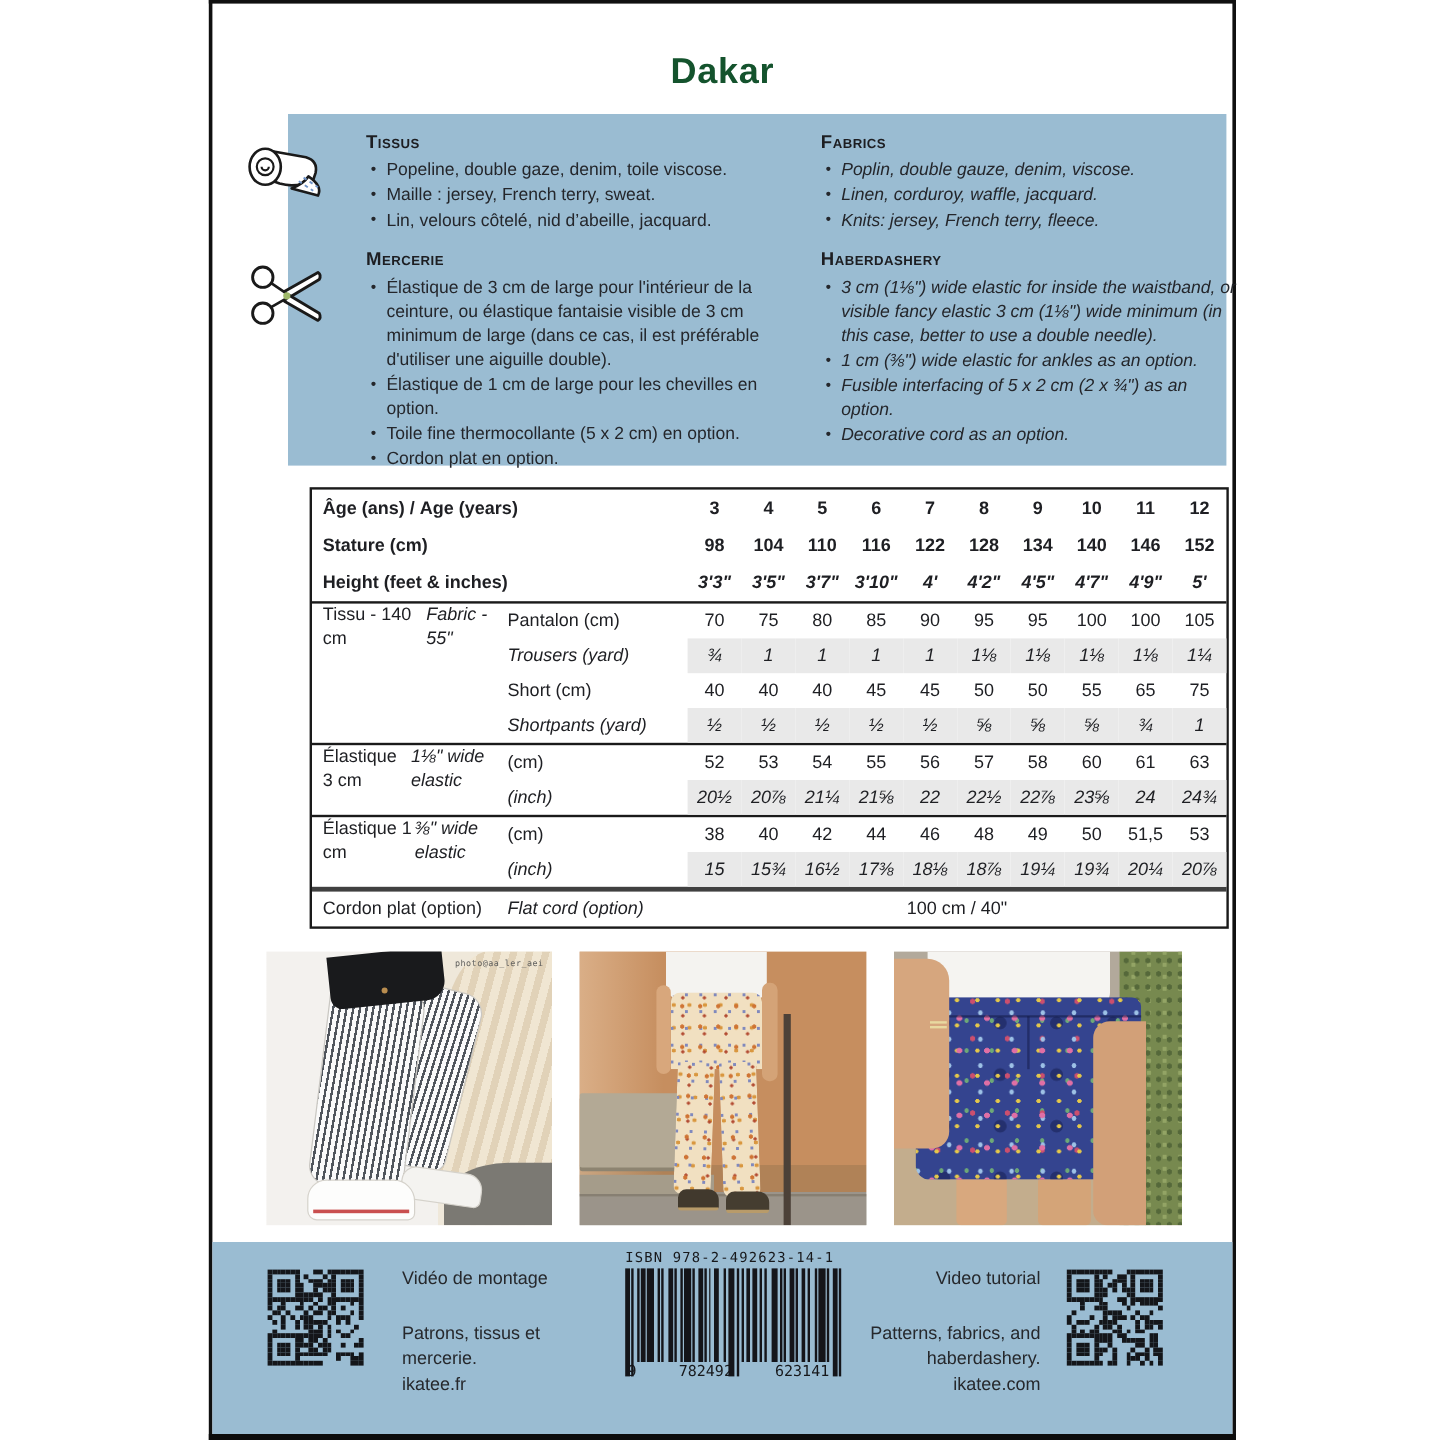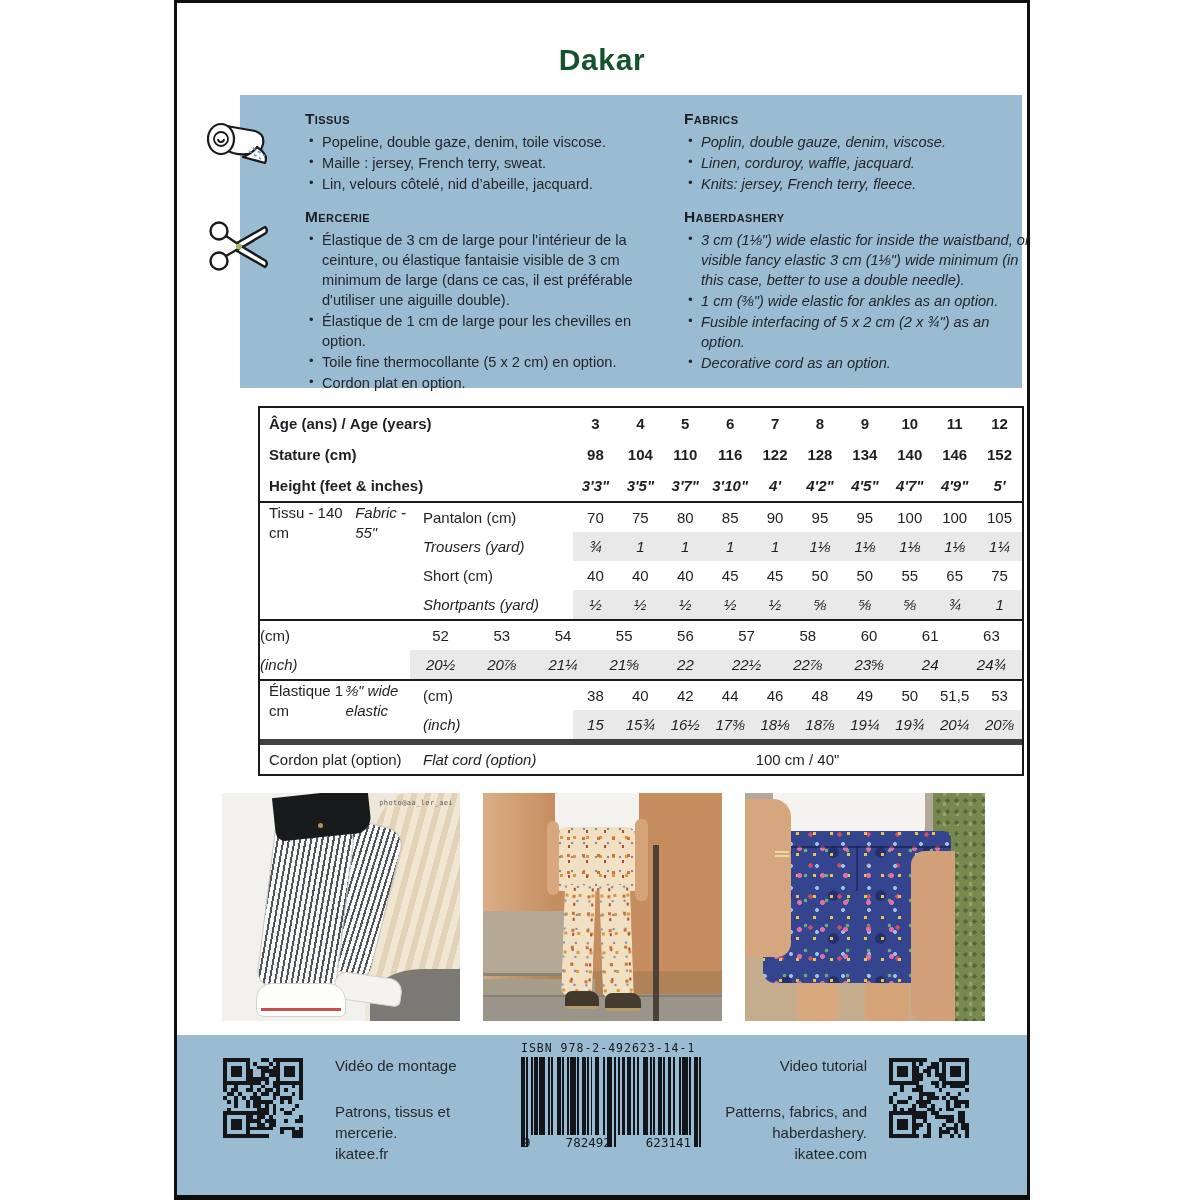--- a/index.html
+++ b/index.html
@@ -34,21 +34,21 @@
   .ital{font-style:italic;}
   .t-section{display:flex;border-top:2px solid #1a1a1a;}
   .t-sec-label{width:163px;box-sizing:border-box;display:flex;flex-direction:row;
     justify-content:center;padding-left:9px;line-height:20px;}
   .sec-en{font-style:italic;}
   .t-sec-rows{flex:1;display:flex;flex-direction:column;justify-content:center;}
   .t-srow{display:grid;grid-template-columns:150px repeat(10,1fr);height:29px;align-items:stretch;}
   .t-sublab{display:flex;align-items:center;}
   .t-srow.striped .t-num{background:#e9e9e9;}
   .t-foot{display:grid;grid-template-columns:163px 150px 1fr;height:29px;align-items:center;
-    border-top:6px solid #404040;}
+    border-top:4px solid #404040;}
   .t-foot .f-fr{padding-left:9px;}
   .t-foot .f-en{font-style:italic;}
   .t-foot .f-val{text-align:center;}
   
   .photo{position:absolute;top:790px;height:228px;overflow:hidden;background:#ddd;}
   .photo *{position:absolute;}
   .photo1{left:45px;width:238px;background:linear-gradient(90deg,#f3f1ee 0 60%,#efe8da 60% 100%);}
   .p1-fluff{right:0;top:0;width:96px;height:100%;border-radius:45% 0 0 30%;
     background:repeating-linear-gradient(105deg,#f0e6d2 0 7px,#e1d2b8 7px 13px);}
   .p1-fluff2{right:0;bottom:0;width:90px;height:52px;border-radius:60% 0 0 0;background:#7b7973;}
@@ -292,20 +292,24 @@
               <div class="t-num ital" data-interactable="false">½</div>
               <div class="t-num ital" data-interactable="false">⅝</div>
               <div class="t-num ital" data-interactable="false">⅝</div>
               <div class="t-num ital" data-interactable="false">⅝</div>
               <div class="t-num ital" data-interactable="false">¾</div>
               <div class="t-num ital" data-interactable="false">1</div>
             </div>
           </div>
         </div>
         <div class="t-section" data-interactable="false">
+          <div class="t-sec-label" data-interactable="false">
+            <div class="sec-fr" data-interactable="false">Élastique 3 cm</div>
+            <div class="sec-en" data-interactable="false">1⅛" wide elastic</div>
+          </div>
           <div class="t-sec-rows" data-interactable="false">
             <div class="t-srow" data-interactable="false">
               <div class="t-sublab" data-interactable="false">(cm)</div>
               <div class="t-num" data-interactable="false">52</div>
               <div class="t-num" data-interactable="false">53</div>
               <div class="t-num" data-interactable="false">54</div>
               <div class="t-num" data-interactable="false">55</div>
               <div class="t-num" data-interactable="false">56</div>
               <div class="t-num" data-interactable="false">57</div>
               <div class="t-num" data-interactable="false">58</div>

